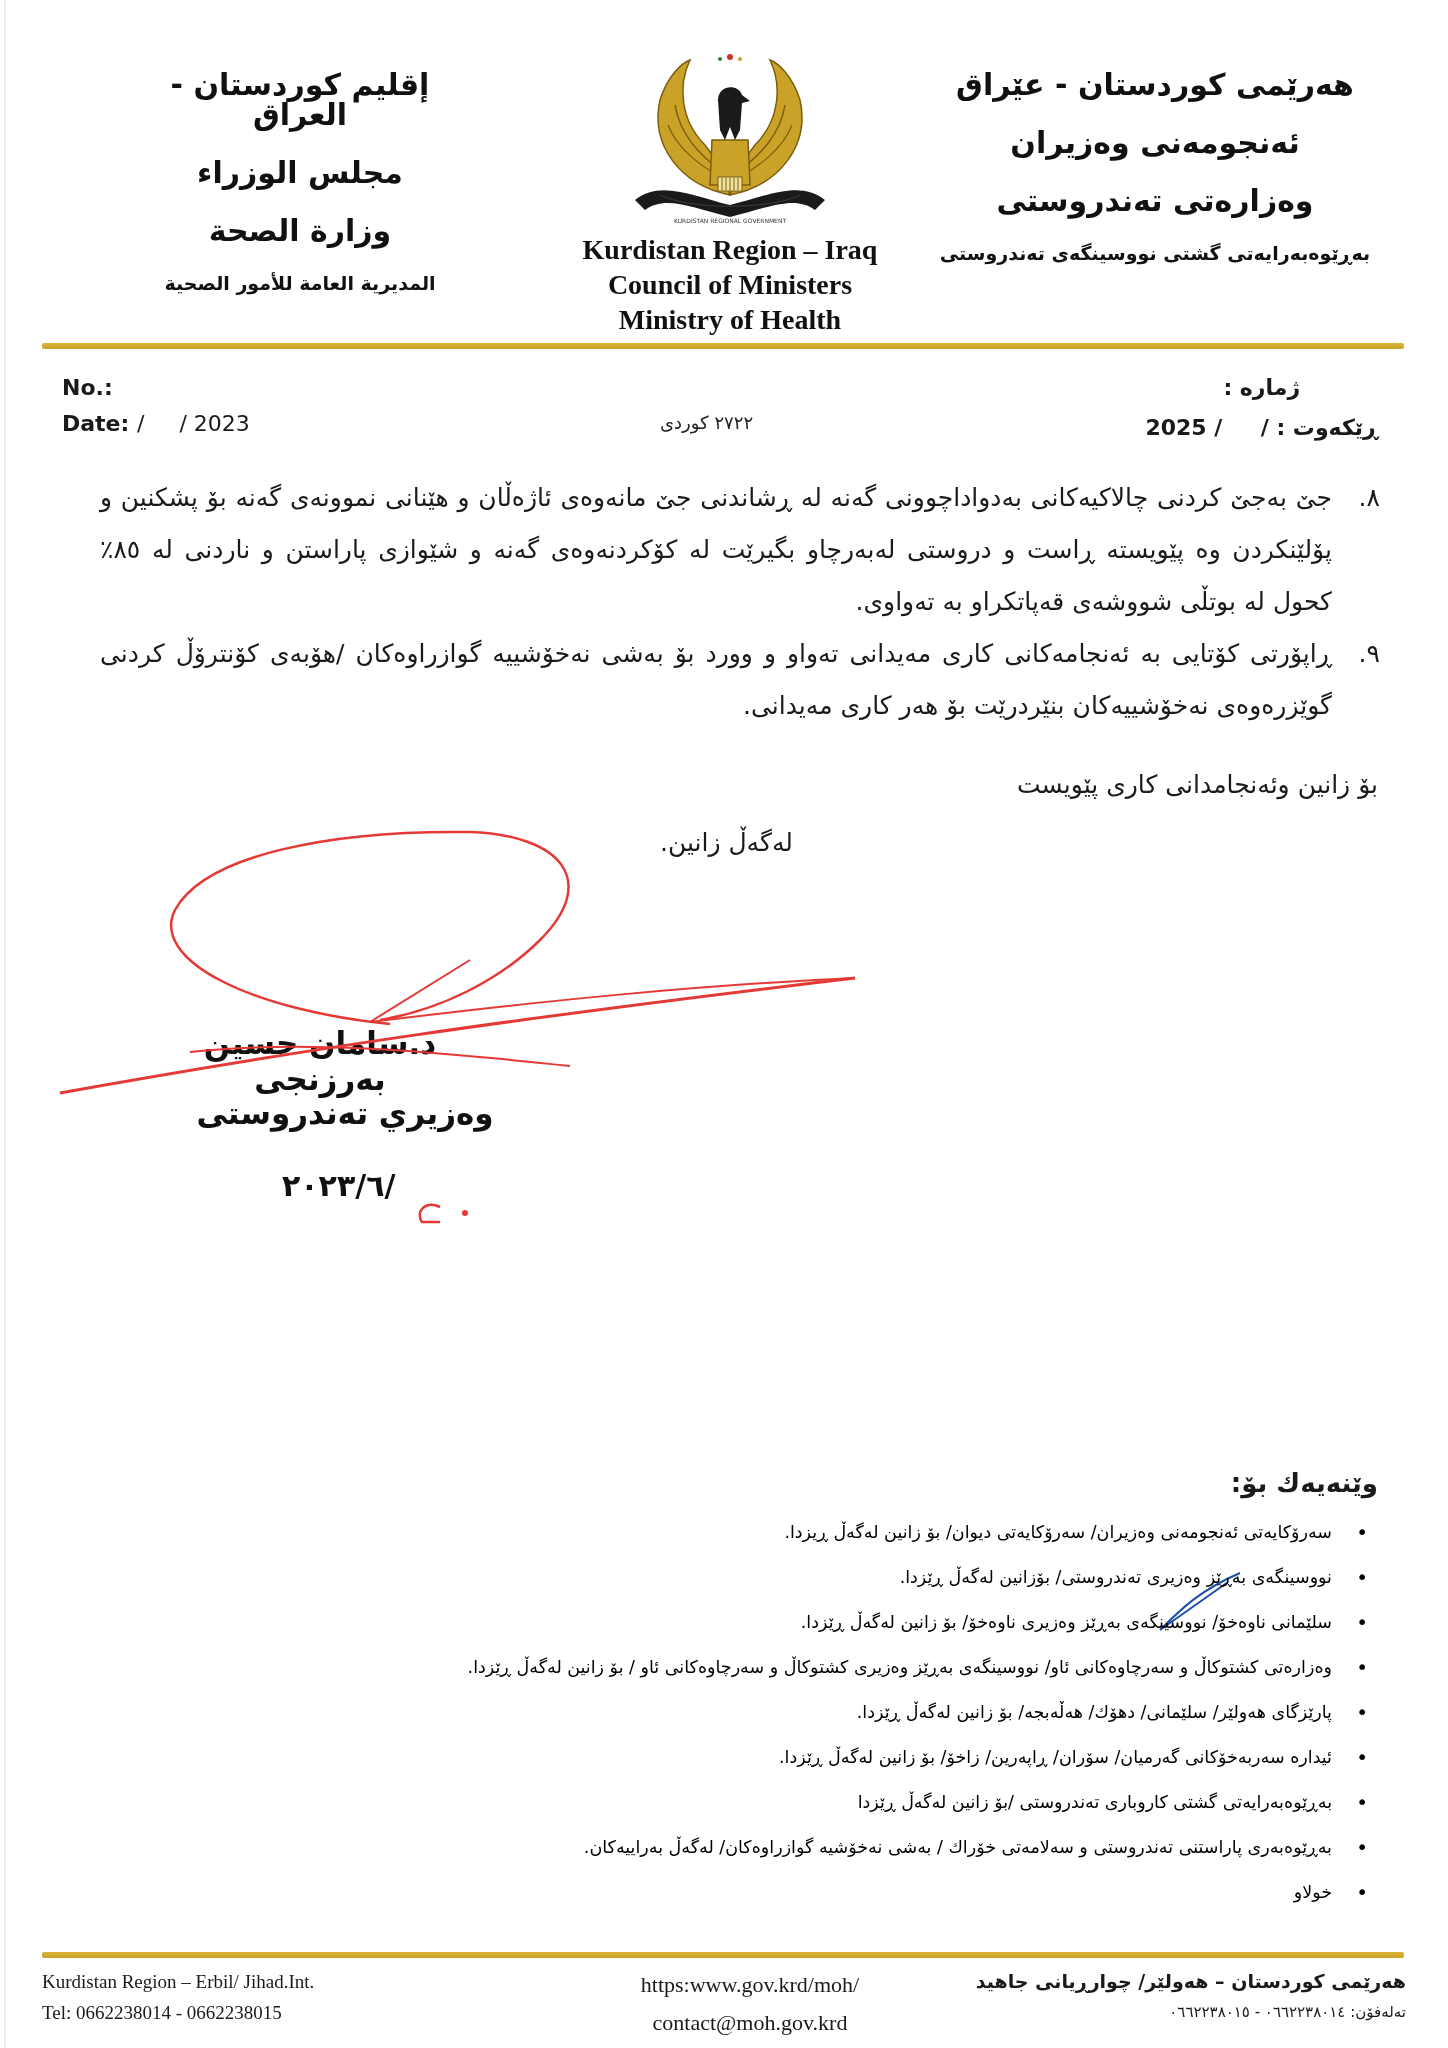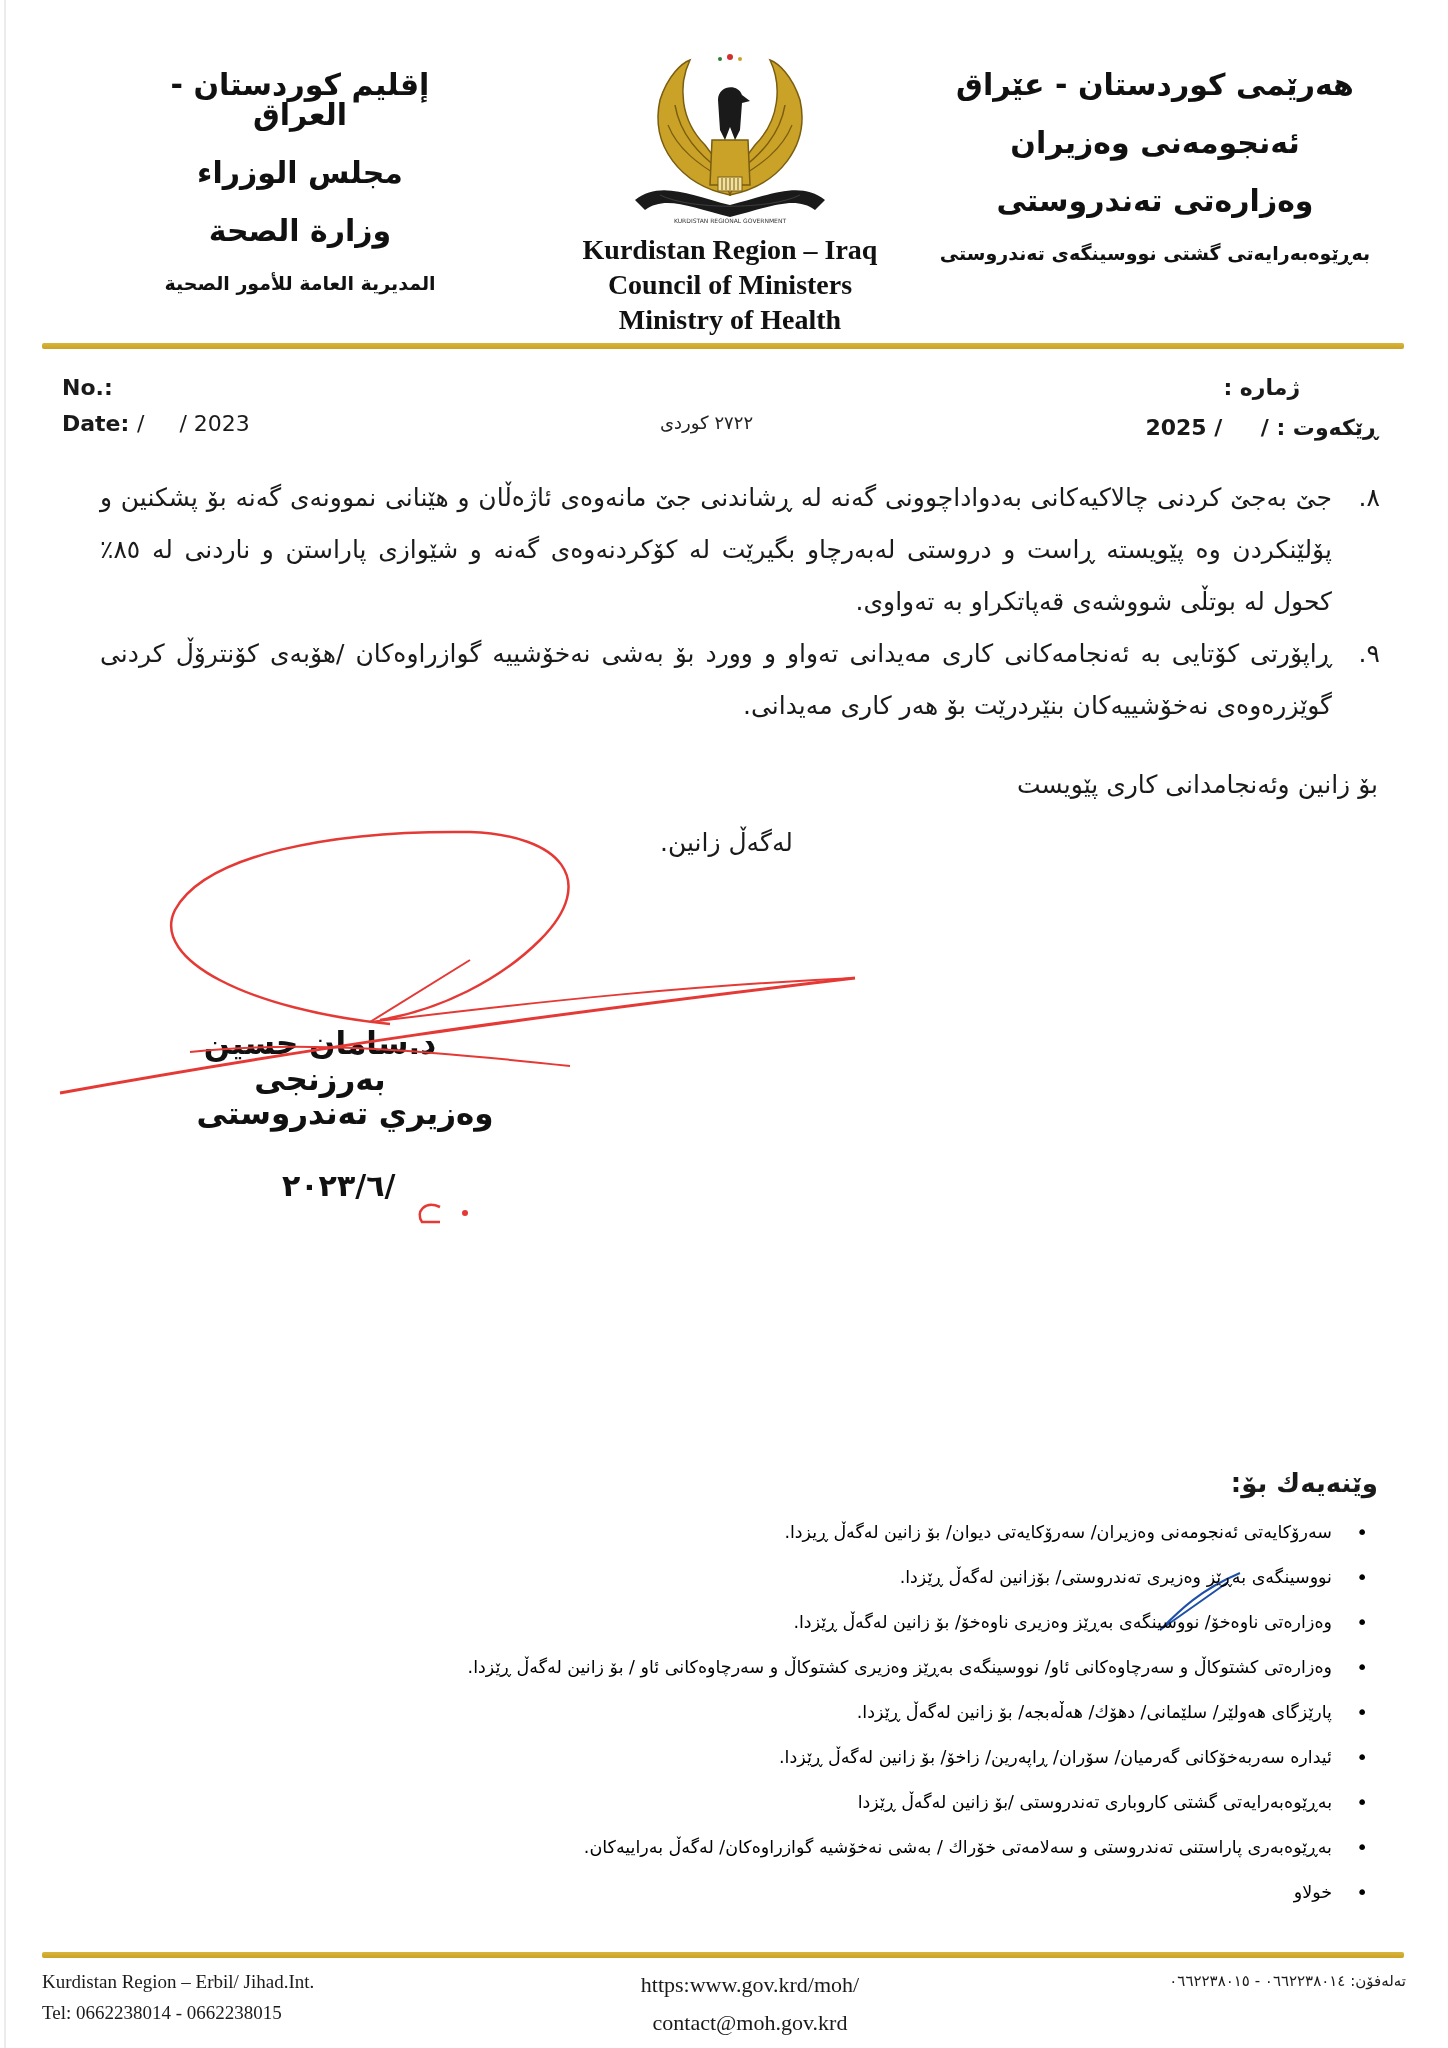--- a/index.html
+++ b/index.html
@@ -165,35 +165,36 @@
     <path d="M440 1207 C425 1200 415 1212 422 1222 L440 1222" fill="none" stroke="#e53935" stroke-width="2.5"></path>
     <circle cx="465" cy="1213" r="3" fill="#e53935"></circle>
 
     <path d="M1240 1573 C1200 1590 1180 1610 1160 1630 L1228 1582" fill="none" stroke="#1e4fa8" stroke-width="2"></path>
   </svg>
 
   <div class="cc-title">وێنەیەك بۆ:</div>
   <ul class="cc-list">
     <li>سەرۆکایەتی ئەنجومەنی وەزیران/ سەرۆکایەتی دیوان/ بۆ زانین لەگەڵ ڕیزدا.</li>
     <li>نووسینگەی بەڕێز وەزیری تەندروستی/ بۆزانین لەگەڵ ڕێزدا.</li>
-    <li>وەزارەتی ناوەخۆ/ نووسینگەی بەڕێز وەزیری ناوەخۆ/ بۆ زانین لەگەڵ ڕێزدا.</li>
+    <li>سلێمانی ناوەخۆ/ نووسینگەی بەڕێز وەزیری ناوەخۆ/ بۆ زانین لەگەڵ ڕێزدا.</li>
     <li>وەزارەتی کشتوکاڵ و سەرچاوەکانی ئاو/ نووسینگەی بەڕێز وەزیری کشتوکاڵ و سەرچاوەکانی ئاو / بۆ زانین لەگەڵ ڕێزدا.</li>
     <li>پارێزگای هەولێر/ سلێمانی/ دهۆك/ هەڵەبجە/ بۆ زانین لەگەڵ ڕێزدا.</li>
     <li>ئیدارە سەربەخۆکانی گەرمیان/ سۆران/ ڕاپەرین/ زاخۆ/ بۆ زانین لەگەڵ ڕێزدا.</li>
     <li>بەڕێوەبەرایەتی گشتی کاروباری تەندروستی /بۆ زانین لەگەڵ ڕێزدا</li>
     <li>بەڕێوەبەری پاراستنی تەندروستی و سەلامەتی خۆراك / بەشی نەخۆشیە گوازراوەکان/ لەگەڵ بەراییەکان.</li>
     <li>خولاو</li>
   </ul>
 
   <div class="gold-rule bottom"></div>
 
   <div class="foot-left">
     <div>Kurdistan Region – Erbil/ Jihad.Int.</div>
     <div>Tel: 0662238014 - 0662238015</div>
   </div>
   <div class="foot-mid">
     <div>https:www.gov.krd/moh/</div>
     <div>contact@moh.gov.krd</div>
   </div>
   <div class="foot-right">
+    <div>هەرێمی کوردستان – هەولێر/ چوارڕیانی جاهید</div>
     <div class="ph">تەلەفۆن: ٠٦٦٢٢٣٨٠١٤ - ٠٦٦٢٢٣٨٠١٥</div>
   </div>
 </div>
 
 </body></html>

